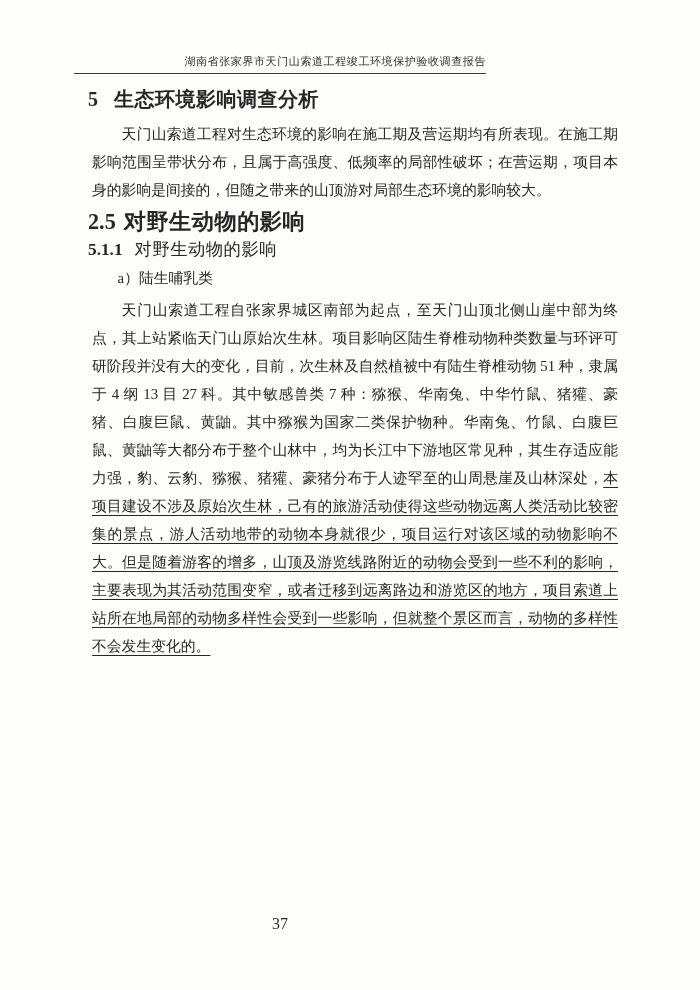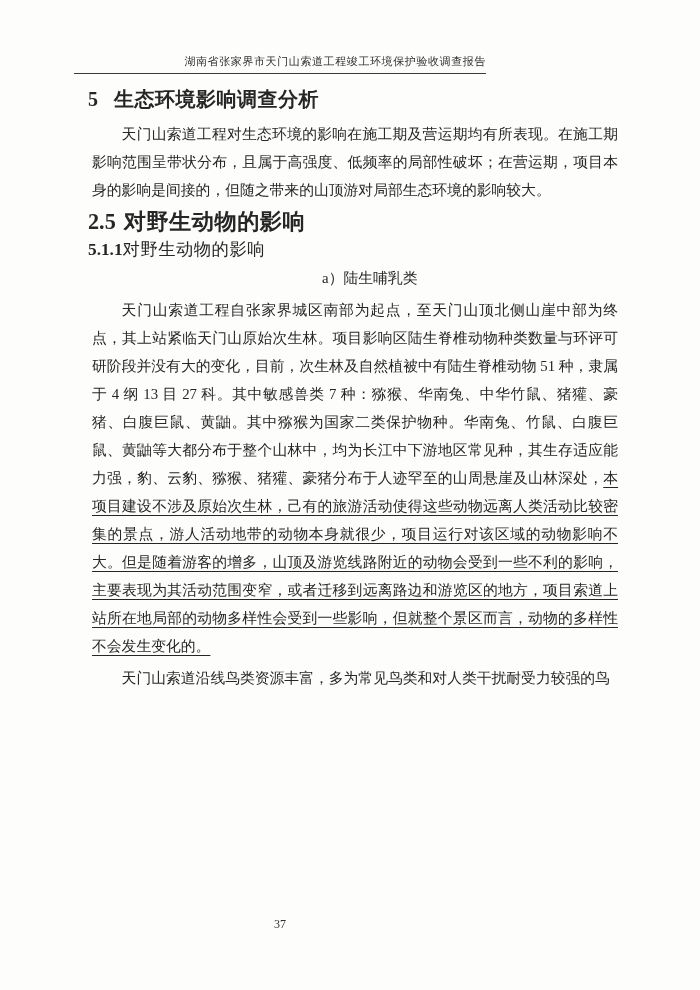--- a/index.html
+++ b/index.html
@@ -50,46 +50,46 @@
     font-family: "Liberation Sans", "DejaVu Sans", sans-serif;
     font-weight: bold;
     letter-spacing: 0.5px;
   }
   .h2, .h3 {
     line-height: 28px;
     margin: 0;
     text-align: left;
   }
   .h2 .num { margin-right: 8px; font-weight: bold; }
-  .h3 .num { }
+  .h3 .num { margin-right: 12px; }
   .h3 .ttl {
     font-family: Liberation Serif, serif;
     font-weight: normal;
     letter-spacing: 0.5px;
   }
   p.body-para {
     margin: 4px;
     text-indent: 2em;
   }
   p.sub-head {
     margin: 0;
     text-indent: 2em;
-    text-align: center;
+    text-align: left;
   }
   .u {
     text-decoration: underline;
     text-underline-offset: 4px;
     text-decoration-thickness: 1px;
   }
   .page-footer {
     position: absolute;
     left: 0; right: 0;
     top: 910px;
     text-align: center;
-    font-size: 12px;
+    font-size: 16px;
     line-height: 28px;
     color: #2e2e2e;
   }
 </style>
 </head>
 <body>
 
 <div class="page">
 
   <div class="page-header">
@@ -112,21 +112,20 @@
       <span class="num">5.1.1</span><span class="ttl">对野生动物的影响</span>
     </h3>
 
 
 
     <p class="sub-head">a）陆生哺乳类</p>
 
     <p class="body-para"><span>天门山索道工程自张家界城区南部为起点，至天门山顶北侧山崖中部为终点，其上站紧临天门山原始次生林。项目影响区陆生脊椎动物种类数量与环评可研阶段并没有大的变化，目前，次生林及自然植被中有陆生脊椎动物 51 种，隶属于 4 纲 13 目 27 科。其中敏感兽类 7 种：猕猴、华南兔、中华竹鼠、猪獾、豪猪、白腹巨鼠、黄鼬。其中猕猴为国家二类保护物种。华南兔、竹鼠、白腹巨鼠、黄鼬等大都分布于整个山林中，均为长江中下游地区常见种，其生存适应能力强，豹、云豹、猕猴、猪獾、豪猪分布于人迹罕至的山周悬崖及山林深处，</span><span class="u">本项目建设不涉及原始次生林，己有的旅游活动使得这些动物远离人类活动比较密集的景点，游人活动地带的动物本身就很少，项目运行对该区域的动物影响不大。但是随着游客的增多，山顶及游览线路附近的动物会受到一些不利的影响，主要表现为其活动范围变窄，或者迁移到远离路边和游览区的地方，项目索道上站所在地局部的动物多样性会受到一些影响，但就整个景区而言，动物的多样性不会发生变化的。</span></p>
 
 
-    <p class="body-para">天门山索道沿线鸟类资源丰富，多为常见鸟类和对人类干扰耐受力较强的鸟</p>
 
   </div>
 
   <div class="page-footer">
     <span>37</span>
   </div>
 
 </div>
 
 </body></html>

